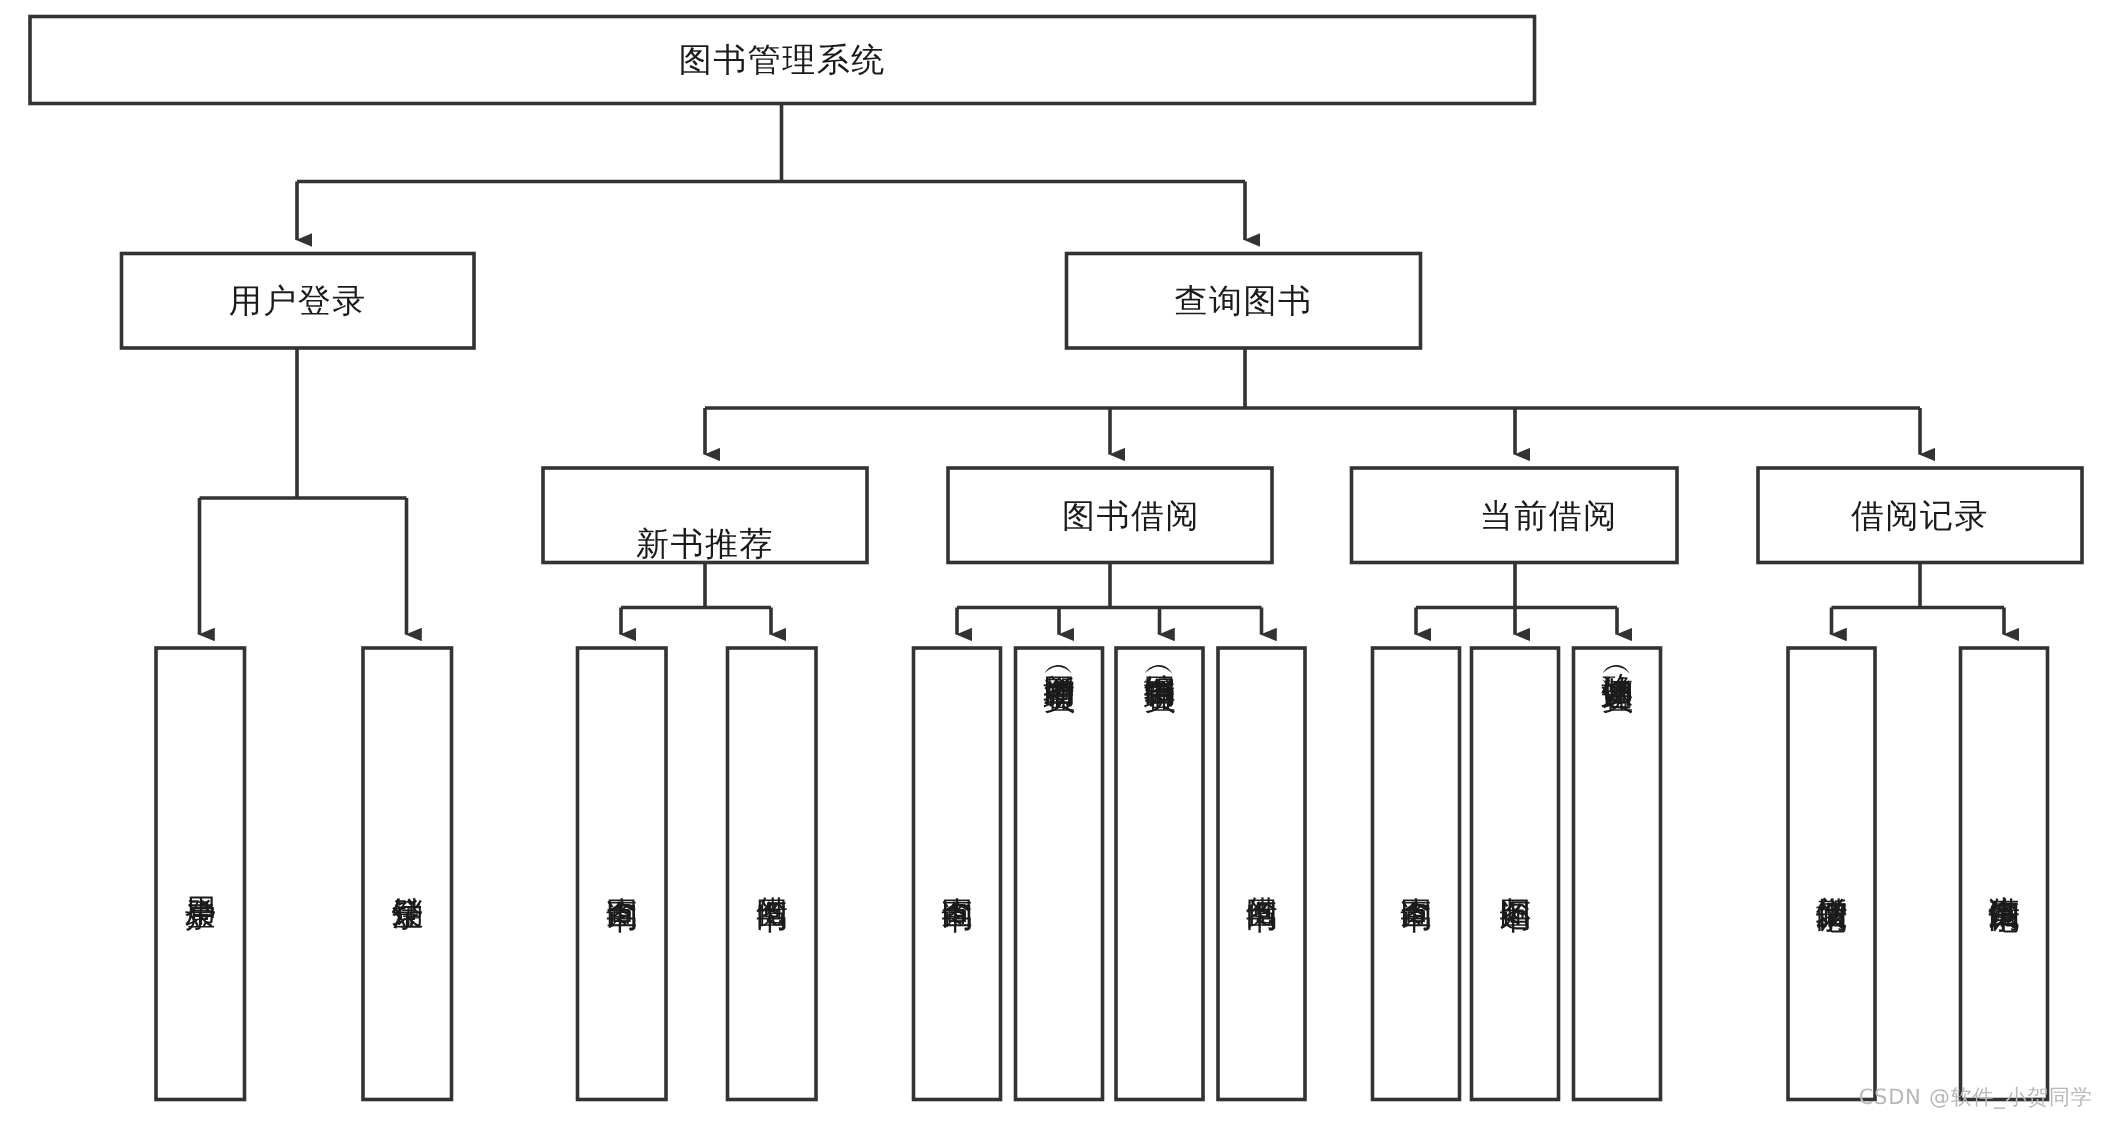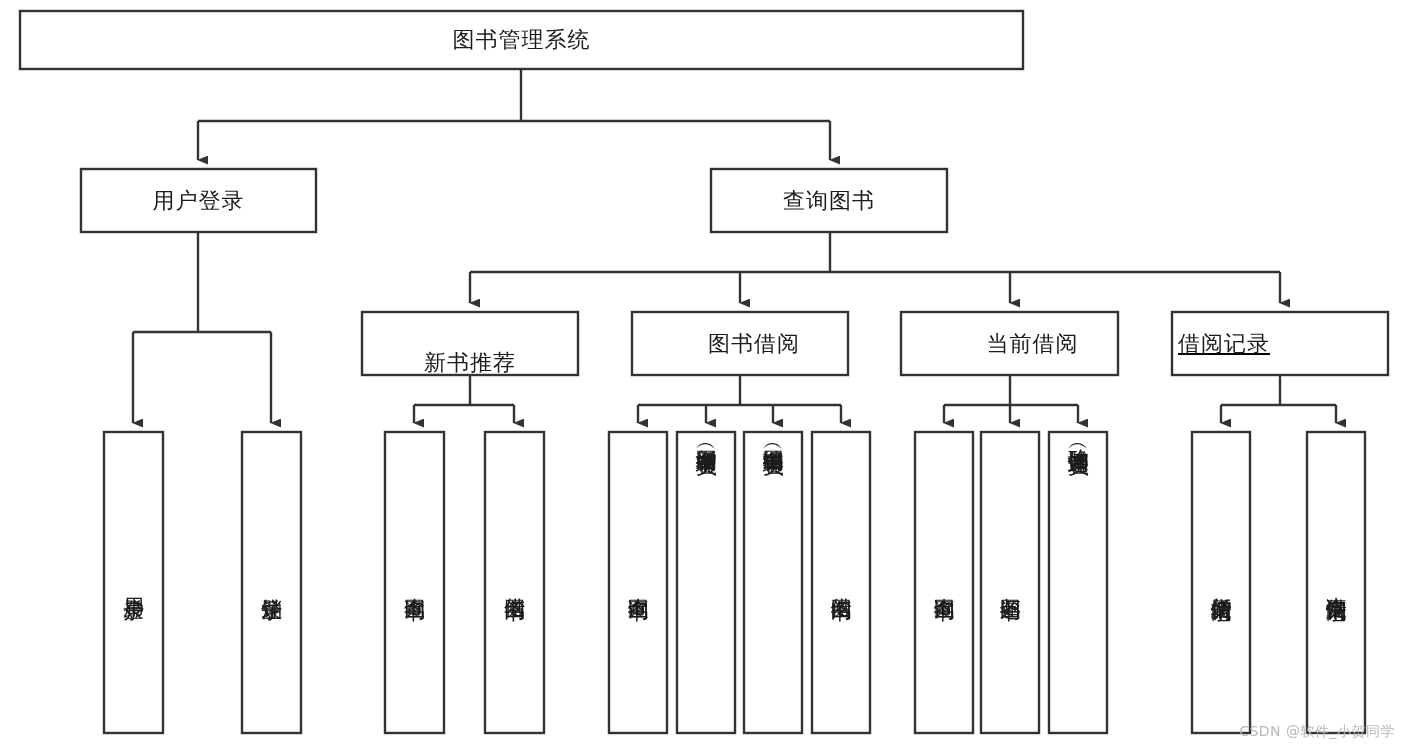--- a/index.html
+++ b/index.html
@@ -192,21 +192,21 @@
   </div>
 
   <div class="hlabel-wrap" style="left:632px; top:312px; width:244px; height:63px;">
     <span class="hlabel-text">图书借阅</span>
   </div>
 
   <div class="hlabel-wrap" style="left:901px; top:312px; width:217px; height:63px;margin-left:23px;">
     <span class="hlabel-text">当前借阅</span>
   </div>
 
-  <div class="hlabel-wrap" style="left:1116px; top:312px; width:216px; height:63px;text-decoration:underline;">
+  <div class="hlabel-wrap" style="left:1172px; top:312px; width:216px; height:63px;">
     <span class="hlabel-text">借阅记录</span>
   </div>
 
   
   <div class="vlabel-wrap" style="left:104px; top:432px; width:59px; height:301px;">
     <span class="vlabel-text">用户登录</span>
   </div>
 
   <div class="vlabel-wrap" style="left:242px; top:432px; width:59px; height:301px;">
     <span class="vlabel-text">注销登录</span>

